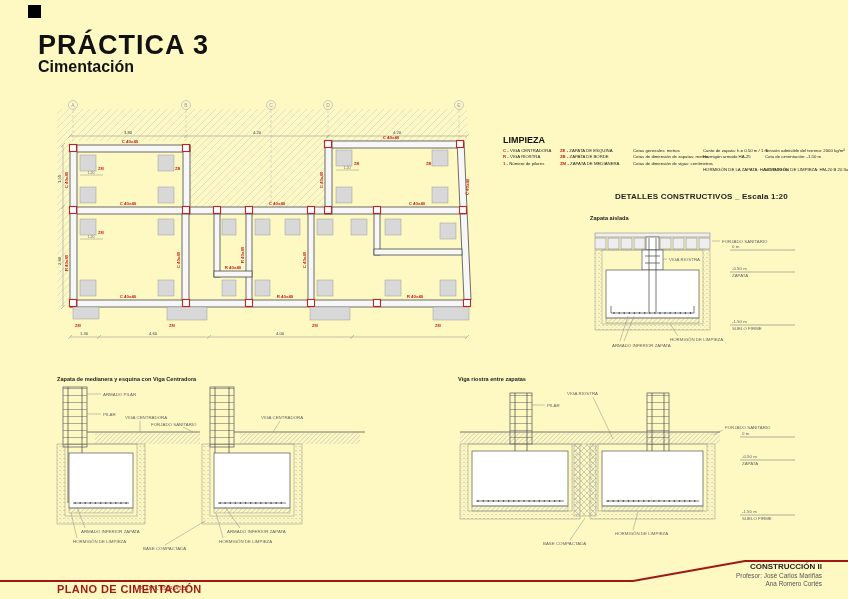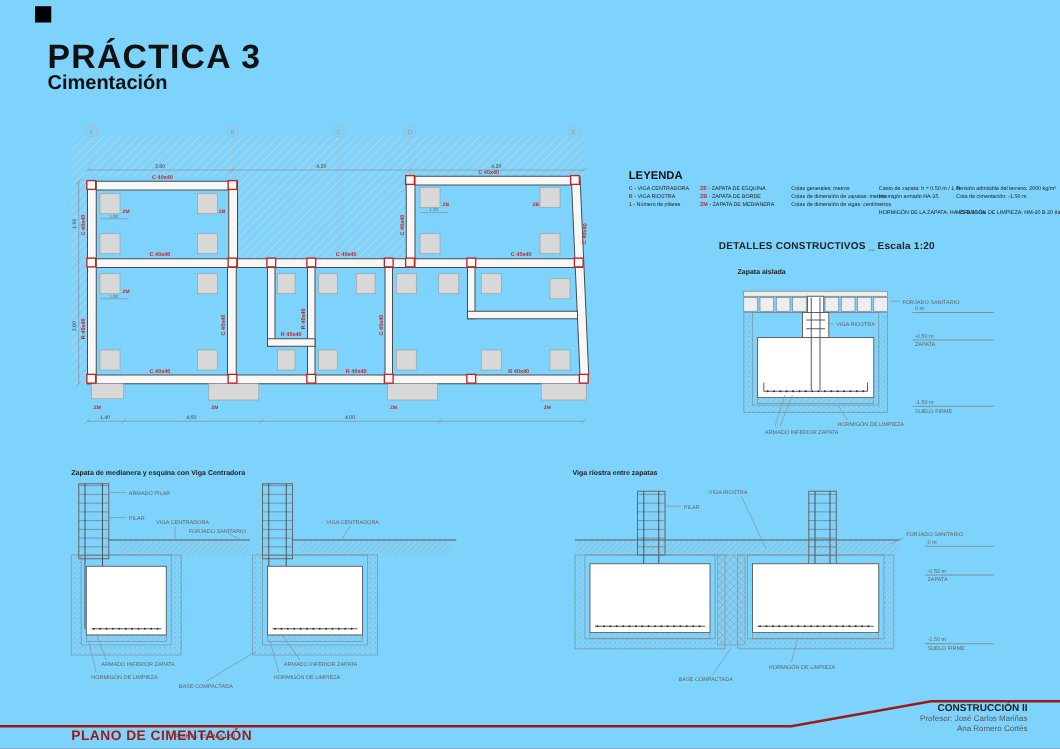--- a/index.html
+++ b/index.html
@@ -1,26 +1,26 @@
 <!DOCTYPE html>
 <html><head>
 <meta charset="utf-8">
 <style>
   html,body{margin:0;padding:0;background:#888;}
-  .sheet{position:relative;width:848px;height:599px;background:#7dd3fc;overflow:hidden;
+  .sheet{position:relative;width:848px;height:599px;background:#fef9c3;overflow:hidden;
          font-family:"Liberation Sans",sans-serif;color:#111;}
   .abs{position:absolute;}
   .title{font-size:27px;font-weight:bold;letter-spacing:1px;}
   .subtitle{font-size:16px;font-weight:bold;}
   .corner-square{width:13px;height:13px;background:#000;}
   .legend-head{font-size:9px;font-weight:bold;}
   .lg-col{font-size:4.3px;line-height:6.4px;white-space:nowrap;color:#222;}
   .lg-key{color:#c22222;font-weight:bold;}
   .lg-caps{margin-top:6px;color:#222;}
-  .det-head{font-size:8px;font-weight:bold;color:#222;letter-spacing:.2px;}
+  .det-head{font-size:8px;font-weight:bold;color:#222;letter-spacing:.2px;margin-left:40px;}
   .det-sub{font-size:5.6px;font-weight:bold;color:#222;}
   .foot-title{font-size:11px;font-weight:bold;color:#9e1915;letter-spacing:.4px;}
   .foot-scale{font-size:4.6px;color:#9e1915;}
   .foot-course{font-size:8px;font-weight:bold;color:#222;}
   .foot-prof{font-size:6.4px;color:#555;text-align:right;line-height:7.6px;}
   svg{position:absolute;overflow:visible;}
   svg text{font-family:"Liberation Sans",sans-serif;}
   .wall{fill:#f7f7f7;stroke:#4a4a4a;stroke-width:0.8;}
   .pilar{fill:#fff;stroke:#c62222;stroke-width:1.1;}
   .zap{fill:#d8d8d8;stroke:#9a9a9a;stroke-width:0.5;}
@@ -217,21 +217,21 @@
     <g>
       <line class="dimline" x1="25" y1="80" x2="48" y2="80"></line>
       <text class="t-dim-s" x="36" y="79" text-anchor="middle">1.20</text>
       <line class="dimline" x1="281" y1="75" x2="304" y2="75"></line>
       <text class="t-dim-s" x="292" y="74" text-anchor="middle">1.20</text>
       <line class="dimline" x1="25" y1="144" x2="48" y2="144"></line>
       <text class="t-dim-s" x="36" y="143" text-anchor="middle">1.20</text>
     </g>
   </svg>
 
-  <div class="abs legend-head" style="left:503px;top:135px;">LEYENDA</div>
+  <div class="abs legend-head" style="left:503px;top:135px;">LIMPIEZA</div>
   <div class="abs lg-col" style="left:503px;top:148px;">
     <div><span class="lg-key">C</span> <span>- VIGA CENTRADORA</span></div>
     <div><span class="lg-key">R</span> <span>- VIGA RIOSTRA</span></div>
     <div><span class="lg-key">1</span> <span>- Número de pilares</span></div>
   </div>
   <div class="abs lg-col" style="left:560px;top:148px;">
     <div><span class="lg-key">ZE</span> <span>- ZAPATA DE ESQUINA</span></div>
     <div><span class="lg-key">ZB</span> <span>- ZAPATA DE BORDE</span></div>
     <div><span class="lg-key">ZM</span> <span>- ZAPATA DE MEDIANERA</span></div>
   </div>

